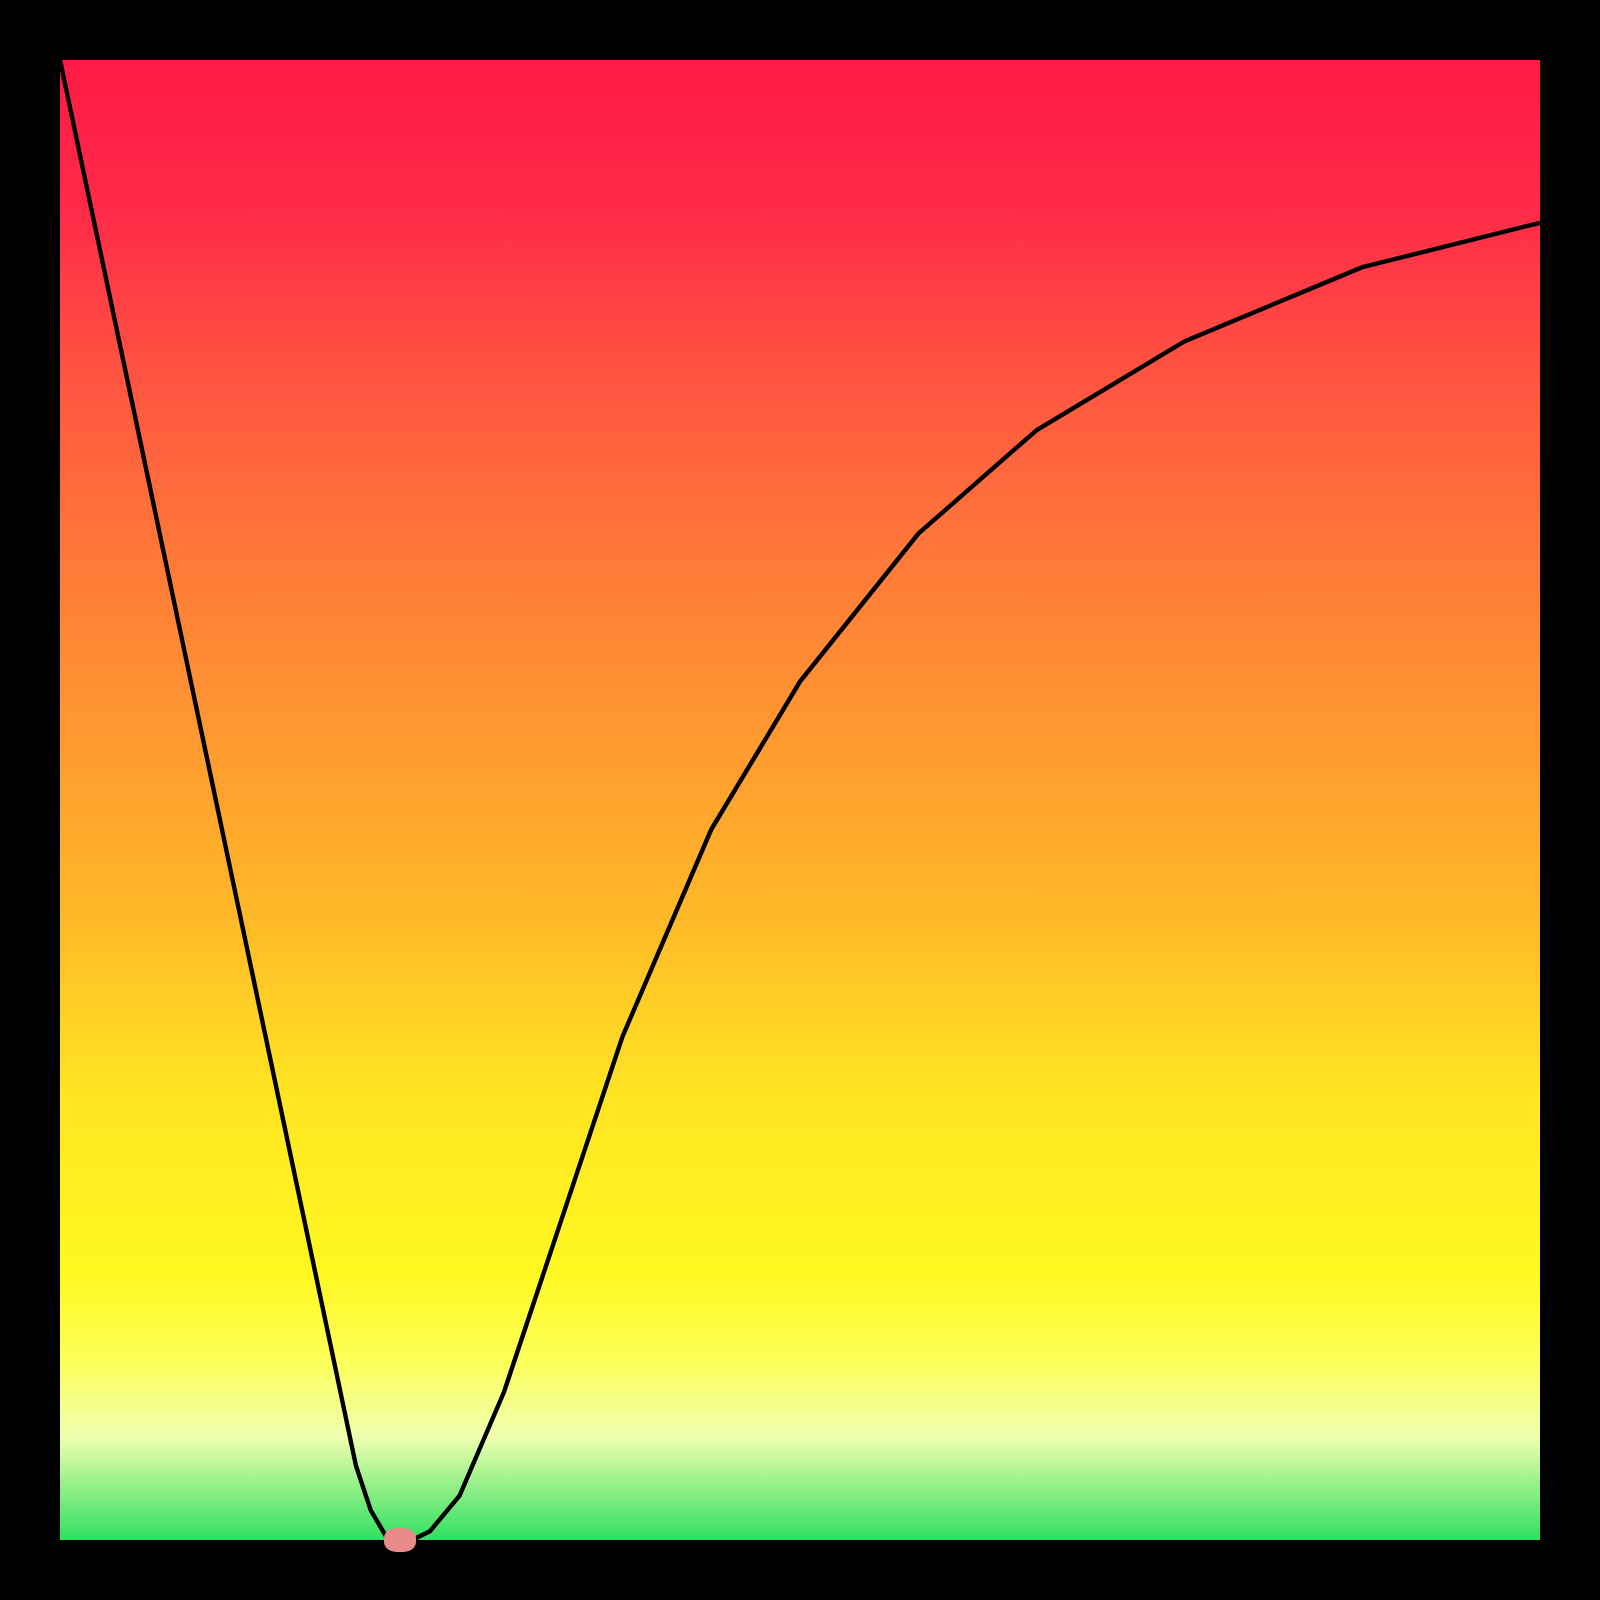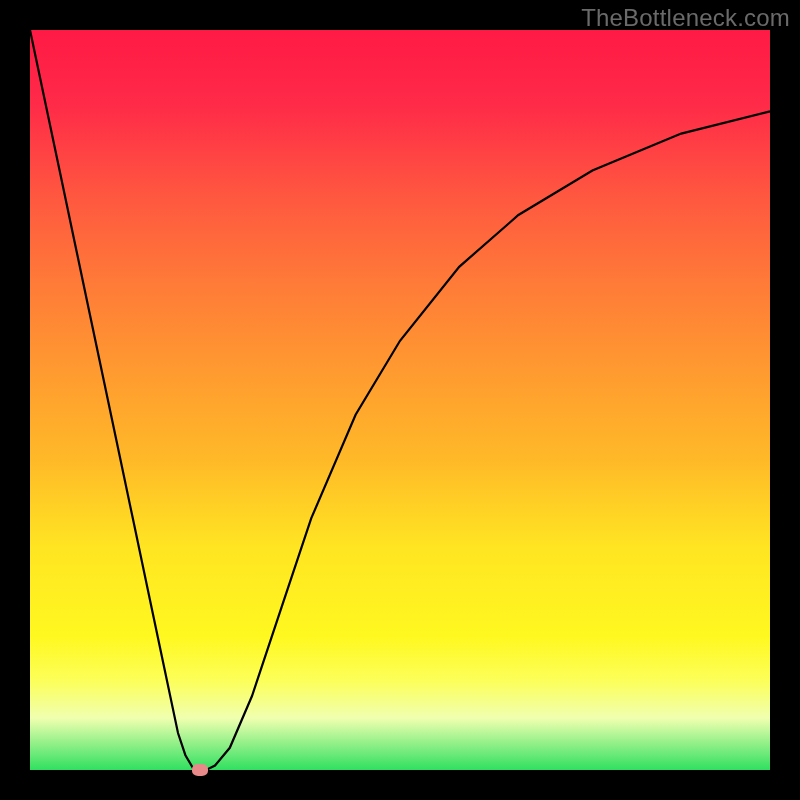--- a/index.html
+++ b/index.html
@@ -73,15 +73,14 @@
   <div class="plot-area">
 
     <svg class="curve" viewBox="0 0 740 740" preserveAspectRatio="none">
       <path id="curve-path" d="M0.00 0.00 L14.80 70.30 L29.60 140.60 L44.40 210.90 L59.20 281.20 L74.00 351.50 L88.80 421.80 L103.60 492.10 L118.40 562.40 L133.20 632.70 L148.00 703.00 L155.40 725.20 L162.80 737.78 L170.20 740.00 L177.60 739.26 L185.00 735.56 L199.80 717.80 L222.00 666.00 L251.60 577.20 L281.20 488.40 L325.60 384.80 L370.00 310.80 L429.20 236.80 L488.40 185.00 L562.40 140.60 L651.20 103.60 L740.00 81.40" fill="none" stroke="#000000" stroke-width="2.2"></path>
     </svg>
 
     <div id="marker" class="marker" style="left: 170.2px; top: 740px; background: rgb(232, 138, 138);"></div>
 
   </div>
 
-  <div class="watermark">TheBottleneck.com</div>
 
 </div>
 
 </body></html>

